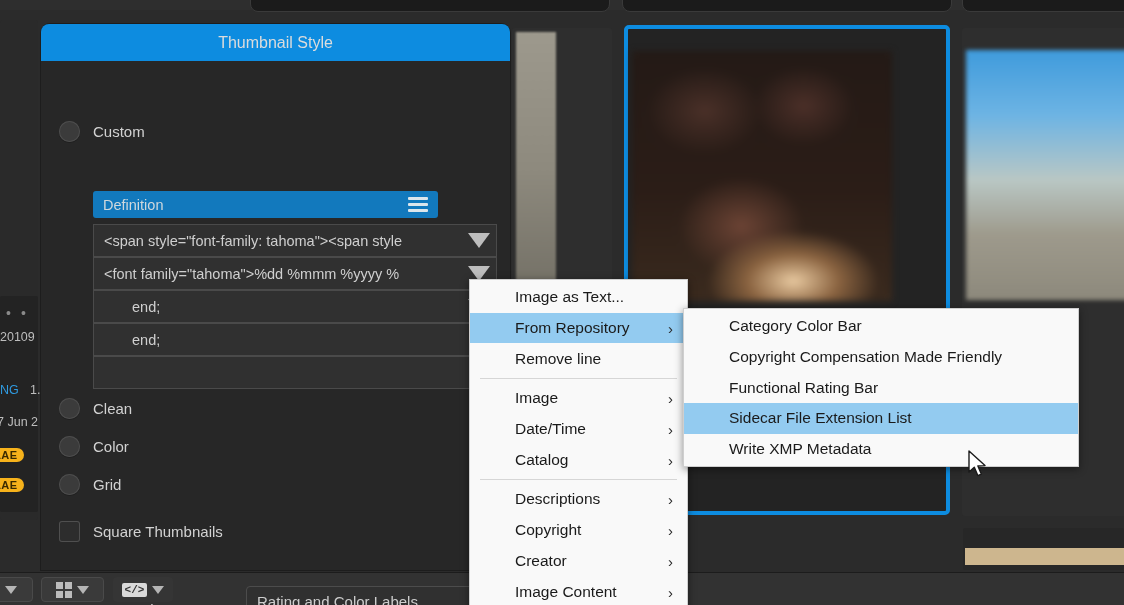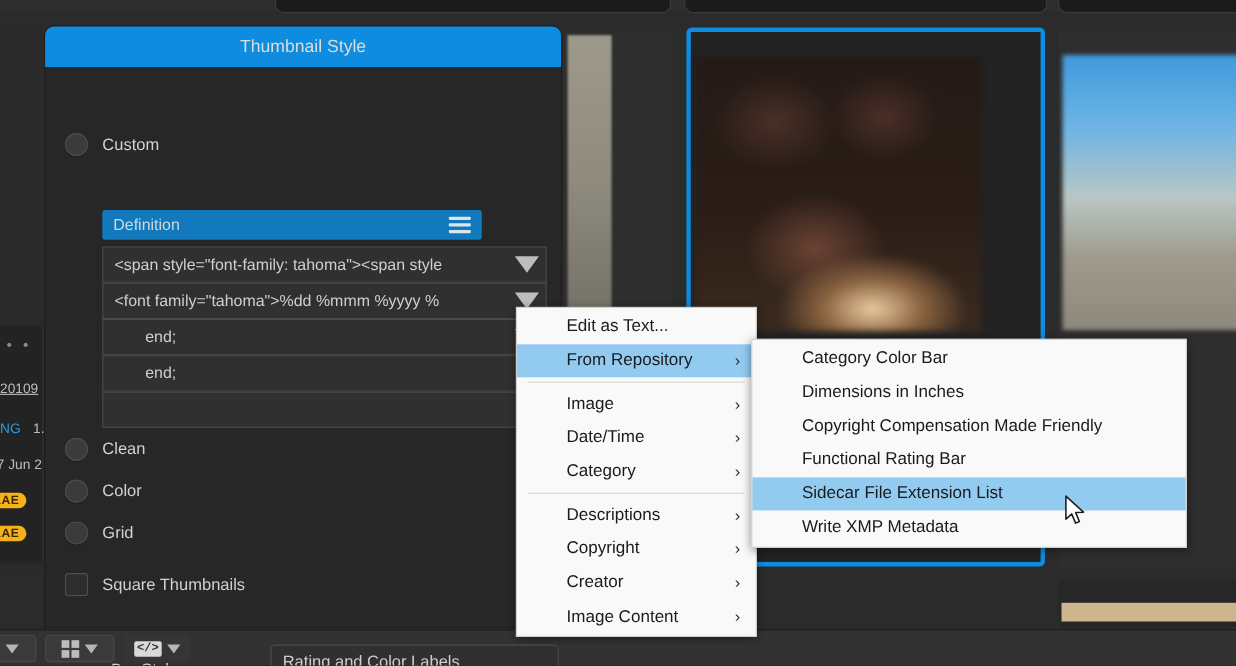--- a/index.html
+++ b/index.html
@@ -153,21 +153,21 @@
     <div class="bg-topstrip"></div>
 
     <div class="bg-topcard" style="left:250px; width:360px;"></div>
     <div class="bg-topcard" style="left:622px; width:330px;"></div>
     <div class="bg-topcard" style="left:962px; width:175px;"></div>
 
     <div class="thumb-cell" style="left:0px; top:20px; width:38px; height:500px; background:#2a2a2a;"></div>
 
     <div class="darkcard" style="left:0px; top:296px; width:38px; height:216px; background:#232323;"></div>
     <div class="dot-row" style="left:6px; top:305px;">••</div>
-    <div class="meta-text" style="left:0px; top:346px;text-decoration:underline;">20109</div>
+    <div class="meta-text" style="left:0px; top:330px;">20109</div>
     <div class="meta-text meta-blue" style="left:0px; top:383px;">NG</div>
     <div class="meta-text" style="left:30px; top:383px;">1.</div>
     <div class="meta-text" style="left:-3px; top:415px;">7 Jun 2</div>
     <div class="tag-xmp" style="left:-14px; top:448px;">AAE</div>
     <div class="tag-xmp" style="left:-14px; top:478px;">AAE</div>
 
     <div class="thumb-cell" style="left:512px; top:28px; width:100px; height:492px;">
       <div class="photo-gray" style="left:4px; top:4px; width:40px; height:285px;"></div>
     </div>
 
@@ -275,37 +275,40 @@
       <div class="barstyle-lbl">Bar Style</div>
       <div class="barstyle-field">
         <span>Rating and Color Labels</span>
       </div>
 
     </div>
   </div>
 
   <div class="ctxmenu" id="menu-main">
     <div class="mi">
-      <span>Edit as Text...</span>
+      <span>Image as Text...</span>
     </div>
     <div class="mi sel">
       <span>From Repository</span>
       <span class="arrow">›</span>
     </div>
+    <div class="mi">
+      <span>Remove line</span>
+    </div>
     <div class="sep"></div>
     <div class="mi">
       <span>Image</span>
       <span class="arrow">›</span>
     </div>
     <div class="mi">
       <span>Date/Time</span>
       <span class="arrow">›</span>
     </div>
     <div class="mi">
-      <span>Category</span>
+      <span>Catalog</span>
       <span class="arrow">›</span>
     </div>
     <div class="sep"></div>
     <div class="mi">
       <span>Descriptions</span>
       <span class="arrow">›</span>
     </div>
     <div class="mi">
       <span>Copyright</span>
       <span class="arrow">›</span>
@@ -316,23 +319,20 @@
     </div>
     <div class="mi">
       <span>Image Content</span>
       <span class="arrow">›</span>
     </div>
   </div>
 
   <div class="ctxmenu" id="menu-sub">
     <div class="mi">
       <span>Category Color Bar</span>
-    </div>
-    <div class="mi">
-      <span>Dimensions in Inches</span>
     </div>
     <div class="mi">
       <span>Copyright Compensation Made Friendly</span>
     </div>
     <div class="mi">
       <span>Functional Rating Bar</span>
     </div>
     <div class="mi sel">
       <span>Sidecar File Extension List</span>
     </div>

